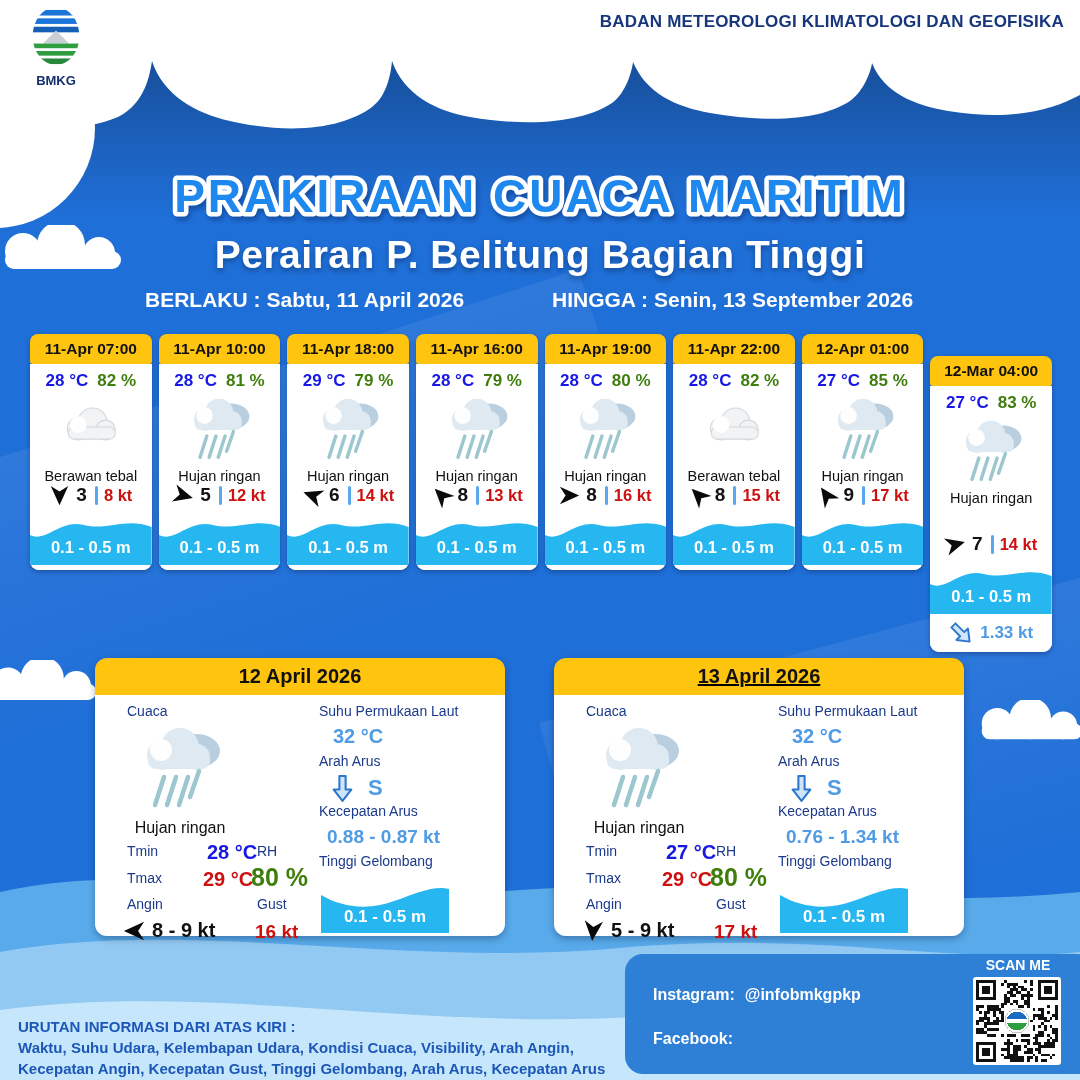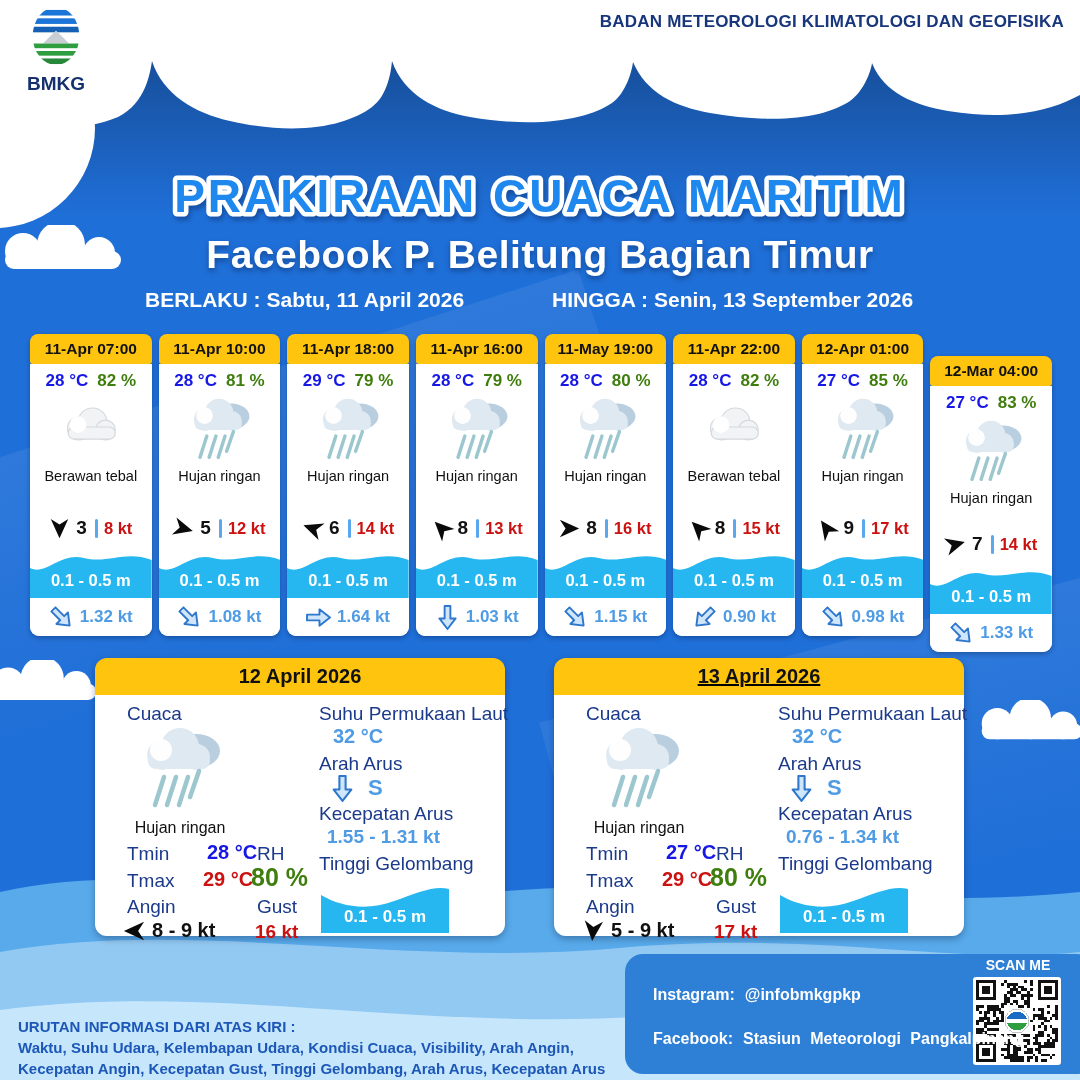--- a/index.html
+++ b/index.html
@@ -6,39 +6,39 @@
   .poster{position:relative;width:1080px;height:1080px;overflow:hidden;
     background:#1f6fd8;font-family:"Liberation Sans","DejaVu Sans",sans-serif;}
 
   
   .topband{position:absolute;top:0;left:0;width:1080px;height:150px;background:#fff;z-index:1;}
   .topwave{position:absolute;top:55px;left:0;width:1080px;height:160px;z-index:2;}
   .agency{position:absolute;top:12px;right:16px;text-align:right;z-index:3;}
   .agency .l1{font-size:17px;font-weight:bold;color:#18367c;letter-spacing:.2px;}
   .agency .l2{font-size:21px;font-weight:bold;color:#2353ad;margin-top:4px;}
   .logo{position:absolute;left:24px;top:6px;width:64px;text-align:center;z-index:4;}
-  .logo .bmkg-txt{font-size:19px;font-weight:bold;color:#15306e;margin-top:1px;}
+  .logo .bmkg-txt{font-size:13px;font-weight:bold;color:#15306e;margin-top:1px;}
 
   .cloud{position:absolute;z-index:2;}
   .cloud-blob{position:absolute;left:-105px;top:28px;width:200px;height:200px;border-radius:50%;background:#fff;z-index:3;}
   .streak{position:absolute;background:linear-gradient(rgba(255,255,255,.07),rgba(255,255,255,0));z-index:1;}
 
   .title-svg{position:absolute;top:164px;left:0;width:1080px;height:66px;z-index:3;
     filter:drop-shadow(2px 4px 2px rgba(12,48,110,.45));}
   .title-svg text{font-family:"Liberation Sans","DejaVu Sans",sans-serif;}
   .area-title{position:absolute;top:233px;left:0;width:1080px;text-align:center;z-index:3;
     color:#fff;font-size:39px;font-weight:bold;text-shadow:0 3px 5px rgba(10,40,90,.5);letter-spacing:.5px;}
   .validity{position:absolute;top:288px;left:0;width:1080px;z-index:3;color:#fff;font-weight:bold;font-size:21px;}
   .validity .vfrom{position:absolute;left:145px;top:0;}
   .validity .vto{position:absolute;left:552px;top:0;}
   .validity span{margin-right:6px;margin-top:36px;}
 
   
   .hrow{position:absolute;top:334px;left:30px;width:1022px;display:flex;gap:7px;align-items:flex-start;z-index:4;}
-  .hcard{flex:1;height:302px;display:flex;flex-direction:column;border-radius:9px;
+  .hcard{flex:1;height:236px;display:flex;flex-direction:column;border-radius:9px;
     box-shadow:0 2px 5px rgba(0,10,40,.3);}
   .hcard:nth-child(8){margin-top:22px;height:296px;}
   .hhead{height:30px;background:#ffc40e;border-radius:8px 8px 3px 3px;display:flex;align-items:center;justify-content:center;
     font-size:15.5px;font-weight:bold;color:#111;white-space:nowrap;}
   .hbody{flex:1;background:#fff;border-radius:0 0 9px 9px;display:flex;flex-direction:column;align-items:center;
     padding-top:7px;overflow:hidden;position:relative;}
   .trow{display:flex;gap:9px;font-size:17px;font-weight:bold;white-space:nowrap;}
   .temp{color:#1717e6;} .rh{color:#3f7d0d;}
   .wicon{width:78px;height:76px;margin-top:1px;}
   .wicon svg{width:100%;height:100%;}
@@ -55,21 +55,21 @@
   .currow{width:100%;height:38px;flex:none;display:flex;align-items:center;justify-content:center;gap:6px;background:#fff;border-radius:0 0 9px 9px;}
   .carrow svg{width:25px;height:23px;}
   .cspd{font-size:17px;font-weight:bold;color:#4f9be4;}
 
   
   .dcard{position:absolute;width:410px;height:278px;z-index:4;border-radius:12px;box-shadow:0 3px 7px rgba(0,10,40,.3);}
   .dcard.c1{left:95px;top:658px;} .dcard.c2{left:554px;top:658px;text-decoration:underline;}
   .dhead{height:37px;background:#ffc40e;border-radius:12px 12px 0 0;display:flex;align-items:center;justify-content:center;
     font-size:20px;font-weight:bold;color:#111;}
   .dbody{position:relative;height:241px;background:#fff;border-radius:0 0 12px 12px;}
-  .lbl{position:absolute;font-size:19px;color:#1b3a8c;white-space:nowrap;}
+  .lbl{position:absolute;font-size:14px;color:#1b3a8c;white-space:nowrap;}
   .dicon{position:absolute;left:30px;top:24px;width:110px;height:100px;}
   .dicon svg{width:100%;height:100%;}
   .dcond{position:absolute;left:10px;top:124px;width:150px;text-align:center;font-size:16px;color:#111;}
   .val{position:absolute;font-weight:bold;white-space:nowrap;}
   .v-blue{color:#1717e6;font-size:20px;} .v-red{color:#cc1111;font-size:20px;}
   .v-green{color:#3f7d0d;font-size:25px;} .v-lblue{color:#4f9be4;font-size:19px;}
   .dwind{position:absolute;left:28px;top:224px;display:flex;align-items:center;gap:7px;
     font-size:20px;font-weight:bold;color:#111;white-space:nowrap;}
   .dwind svg{width:22px;height:22px;}
   .ddir{position:absolute;display:flex;align-items:center;gap:12px;}
@@ -175,21 +175,21 @@
     <div class="bmkg-txt">BMKG</div>
   </div>
 
   <div class="agency">
     <div class="l1">BADAN METEOROLOGI KLIMATOLOGI DAN GEOFISIKA</div>
   </div>
 
   <svg class="title-svg" viewBox="0 0 1080 66">
     <text x="540" y="48" text-anchor="middle" font-size="46" font-weight="bold" letter-spacing="3" fill="#1e88ee" stroke="#ffffff" stroke-width="9" paint-order="stroke" stroke-linejoin="round">PRAKIRAAN CUACA MARITIM</text>
   </svg>
-  <div class="area-title">Facebook P. Belitung Bagian Timur</div>
+  <div class="area-title">Perairan P. Belitung Bagian Tinggi</div>
   <div class="validity">
     <div class="vfrom">
       <span>BERLAKU :</span><span>Sabtu, 11 April 2026</span>
     </div>
     <div class="vto">
       <span>HINGGA :</span><span>Senin, 13 September 2026</span>
     </div>
   </div>
 
   <div class="hrow">
@@ -340,21 +340,21 @@
               <svg viewBox="0 0 26 24">
                 <use href="#carrow"></use>
               </svg>
             </span>
           <span class="cspd">1.03 kt</span>
         </div>
       </div>
     </div>
 
     <div class="hcard">
-      <div class="hhead">11-May 19:00</div>
+      <div class="hhead">11-Apr 19:00</div>
       <div class="hbody">
         <div class="trow">
             <span class="temp">28 °C</span>
             <span class="rh">80 %</span>
           </div>
         <div class="wicon"><svg viewBox="0 0 100 100">
               <use href="#icon-rain"></use>
             </svg></div>
         <div class="cond">Hujan ringan</div>
         <div class="windrow">
@@ -530,21 +530,21 @@
       <span class="lbl" style="left:224px;top:58px">Arah Arus</span>
       <div class="ddir" style="left:234px;top:80px">
         <span class="rot" style="transform: rotate(90deg);">
             <svg viewBox="0 0 26 24">
               <use href="#carrow"></use>
             </svg>
           </span>
         <span class="dirletter">S</span>
       </div>
       <span class="lbl" style="left:224px;top:108px">Kecepatan Arus</span>
-      <span class="val v-lblue" style="left:232px;top:131px">1.55 - 1.31 kt</span>
+      <span class="val v-lblue" style="left:232px;top:131px">0.88 - 0.87 kt</span>
       <span class="lbl" style="left:224px;top:158px">Tinggi Gelombang</span>
       <div class="dwavebox">
         <svg viewBox="0 0 126 52" preserveAspectRatio="none">
             <use href="#dcrest"></use>
           </svg>
         <span>0.1 - 0.5 m</span>
       </div>
     </div>
   </div>
 
@@ -866,17 +866,16 @@
             <path d="M10.9,15.1 A3.7,3.4 0 0 0 18.1,15.1 Z" fill="#2f9e41"></path>
           </g>
         </svg>
     </div>
     <div class="sline ig">
       <span>Instagram:</span>
       <span>@infobmkgpkp</span>
     </div>
     <div class="sline fb">
       <span>Facebook:</span>
-      <span>Stasiun Meteorologi Pangkalpinang</span>
     </div>
   </div>
 
 </div>
 
 </body></html>

